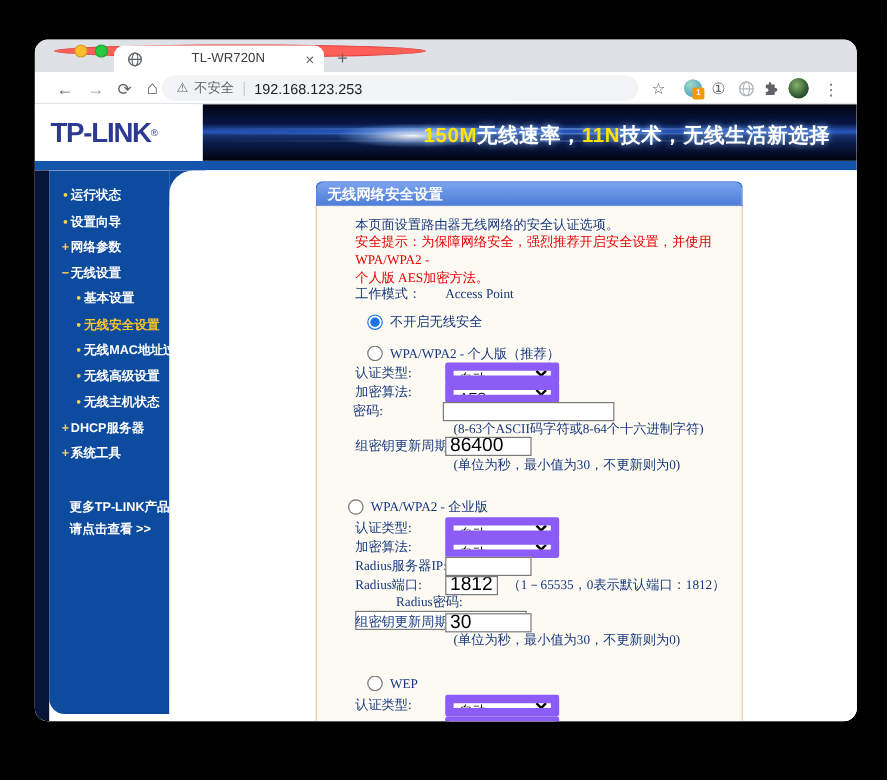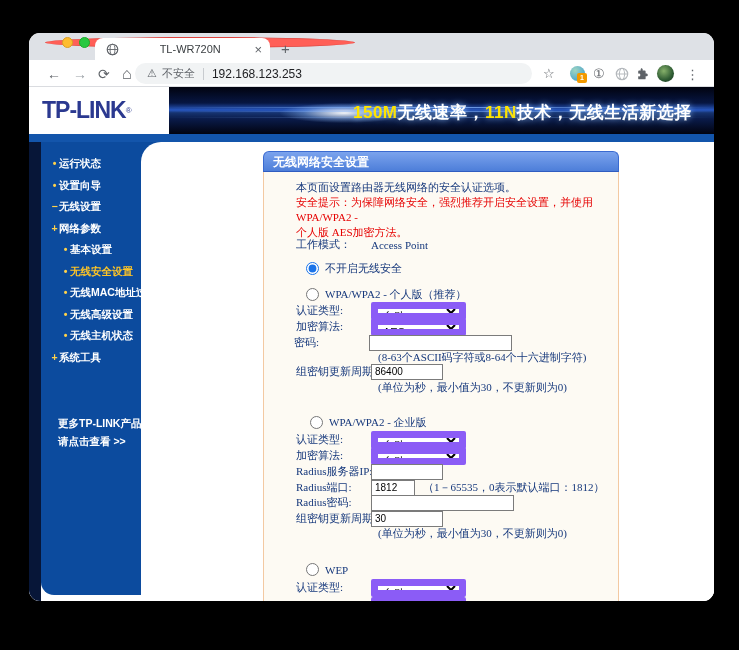--- a/index.html
+++ b/index.html
@@ -80,21 +80,21 @@
          border-left:1px solid #f3c9a2;border-right:1px solid #f3c9a2;
          font-family:"Liberation Serif",serif;color:#16387c;padding-left:36px;}
   .row{position:absolute;display:flex;align-items:center;height:17px;white-space:nowrap;}
   .lab{display:inline-block;width:75px;font-size:11px;color:#16387c;}
   .txt{font-size:11px;color:#16387c;}
   .red{position:absolute;left:32px;width:310px;font-size:11px;line-height:15px;color:#e60000;}
   .hint{position:absolute;left:114px;font-size:11px;color:#16387c;white-space:nowrap;}
   .radio{width:13px;height:13px;margin:0 6px 0 0;accent-color:#1a73e8;}
   select.ctl{width:95px;height:18px;font-size:11px;font-family:"Liberation Sans",sans-serif;
              border:7px solid #8b5cf6;background:#fff;border-radius:2px;padding:0 1px;}
-  input.ctl{height:16px;border:1px solid #7b7b7b;font-size:10px;
+  input.ctl{height:16px;border:1px solid #7b7b7b;font-size:16px;
             font-family:"Liberation Sans",sans-serif;padding:0 3px;background:#fff;}
   .w-med{width:143px;}  .w-sm{width:72px;}  .w-port{width:44px;}
   svg{display:block;}
 </style>
 </head>
 <body>
 
 <div class="canvas">
  <div class="window">
 
@@ -166,27 +166,28 @@
   <div class="bluebar"></div>
 
   <div class="main">
     <div class="cornernotch"></div>
     <div class="whitepanel"></div>
     <div class="leftdark"></div>
     <div class="sideblue">
       <div class="menu">
         <div class="mi top"><span class="b">•</span><span>运行状态</span></div>
         <div class="mi top"><span class="b">•</span><span>设置向导</span></div>
+        <div class="mi top"><span class="b">+</span><span>网络参数</span></div>
         <div class="mi top"><span class="b">−</span><span>无线设置</span></div>
-        <div class="mi top"><span class="b">+</span><span>网络参数</span></div>
         <div class="mi sub"><span class="b">•</span><span>基本设置</span></div>
         <div class="mi sub active"><span class="b">•</span><span>无线安全设置</span></div>
         <div class="mi sub"><span class="b">•</span><span>无线MAC地址过滤</span></div>
         <div class="mi sub"><span class="b">•</span><span>无线高级设置</span></div>
         <div class="mi sub"><span class="b">•</span><span>无线主机状态</span></div>
+        <div class="mi top"><span class="b">+</span><span>DHCP服务器</span></div>
         <div class="mi top"><span class="b">+</span><span>系统工具</span></div>
       </div>
       <div class="menufoot">
         <div>更多TP-LINK产品，</div>
         <div>请点击查看 &gt;&gt;</div>
       </div>
     </div>
 
     <div class="formpanel">
       <div class="ptitle">无线网络安全设置</div>
@@ -226,42 +227,42 @@
           <span class="lab">密码:</span>
           <input class="ctl w-med" type="text" value="" style="">
         </div>
         <div class="hint" style="top:178px;">(8-63个ASCII码字符或8-64个十六进制字符)</div>
         <div class="row" style="left:32px;top:191px;">
           <span class="lab">组密钥更新周期:</span>
           <input class="ctl w-sm" type="text" value="86400" style="">
         </div>
         <div class="hint" style="top:208px;">(单位为秒，最小值为30，不更新则为0)</div>
 
-        <div class="row" style="left:46px;top:242px;align-items:center;">
+        <div class="row" style="left:26px;top:242px;align-items:center;">
           <input class="radio" type="radio" name="sec" style="">
           <span class="txt">WPA/WPA2 - 企业版</span>
         </div>
         <div class="row" style="left:32px;top:259px;">
           <span class="lab">认证类型:</span>
           <select class="ctl"><option>自动</option></select>
         </div>
         <div class="row" style="left:32px;top:275px;">
           <span class="lab">加密算法:</span>
           <select class="ctl"><option>自动</option></select>
         </div>
         <div class="row" style="left:32px;top:291px;">
           <span class="lab">Radius服务器IP:</span>
           <input class="ctl w-sm" type="text" value="" style="">
         </div>
         <div class="row" style="left:32px;top:307px;">
           <span class="lab">Radius端口:</span>
           <input class="ctl w-port" type="text" value="1812" style="">
           <span class="txt" style="margin-left:8px;">（1－65535，0表示默认端口：1812）</span>
         </div>
-        <div class="row" style="left:32px;top:322px;">
+        <div class="row" style="left:32px;top:322px;flex-direction:column;">
           <span class="lab">Radius密码:</span>
           <input class="ctl w-med" type="text" value="" style="">
         </div>
         <div class="row" style="left:32px;top:338px;">
           <span class="lab">组密钥更新周期:</span>
           <input class="ctl w-sm" type="text" value="30" style="">
         </div>
         <div class="hint" style="top:354px;">(单位为秒，最小值为30，不更新则为0)</div>
 
         <div class="row" style="left:42px;top:389px;">

